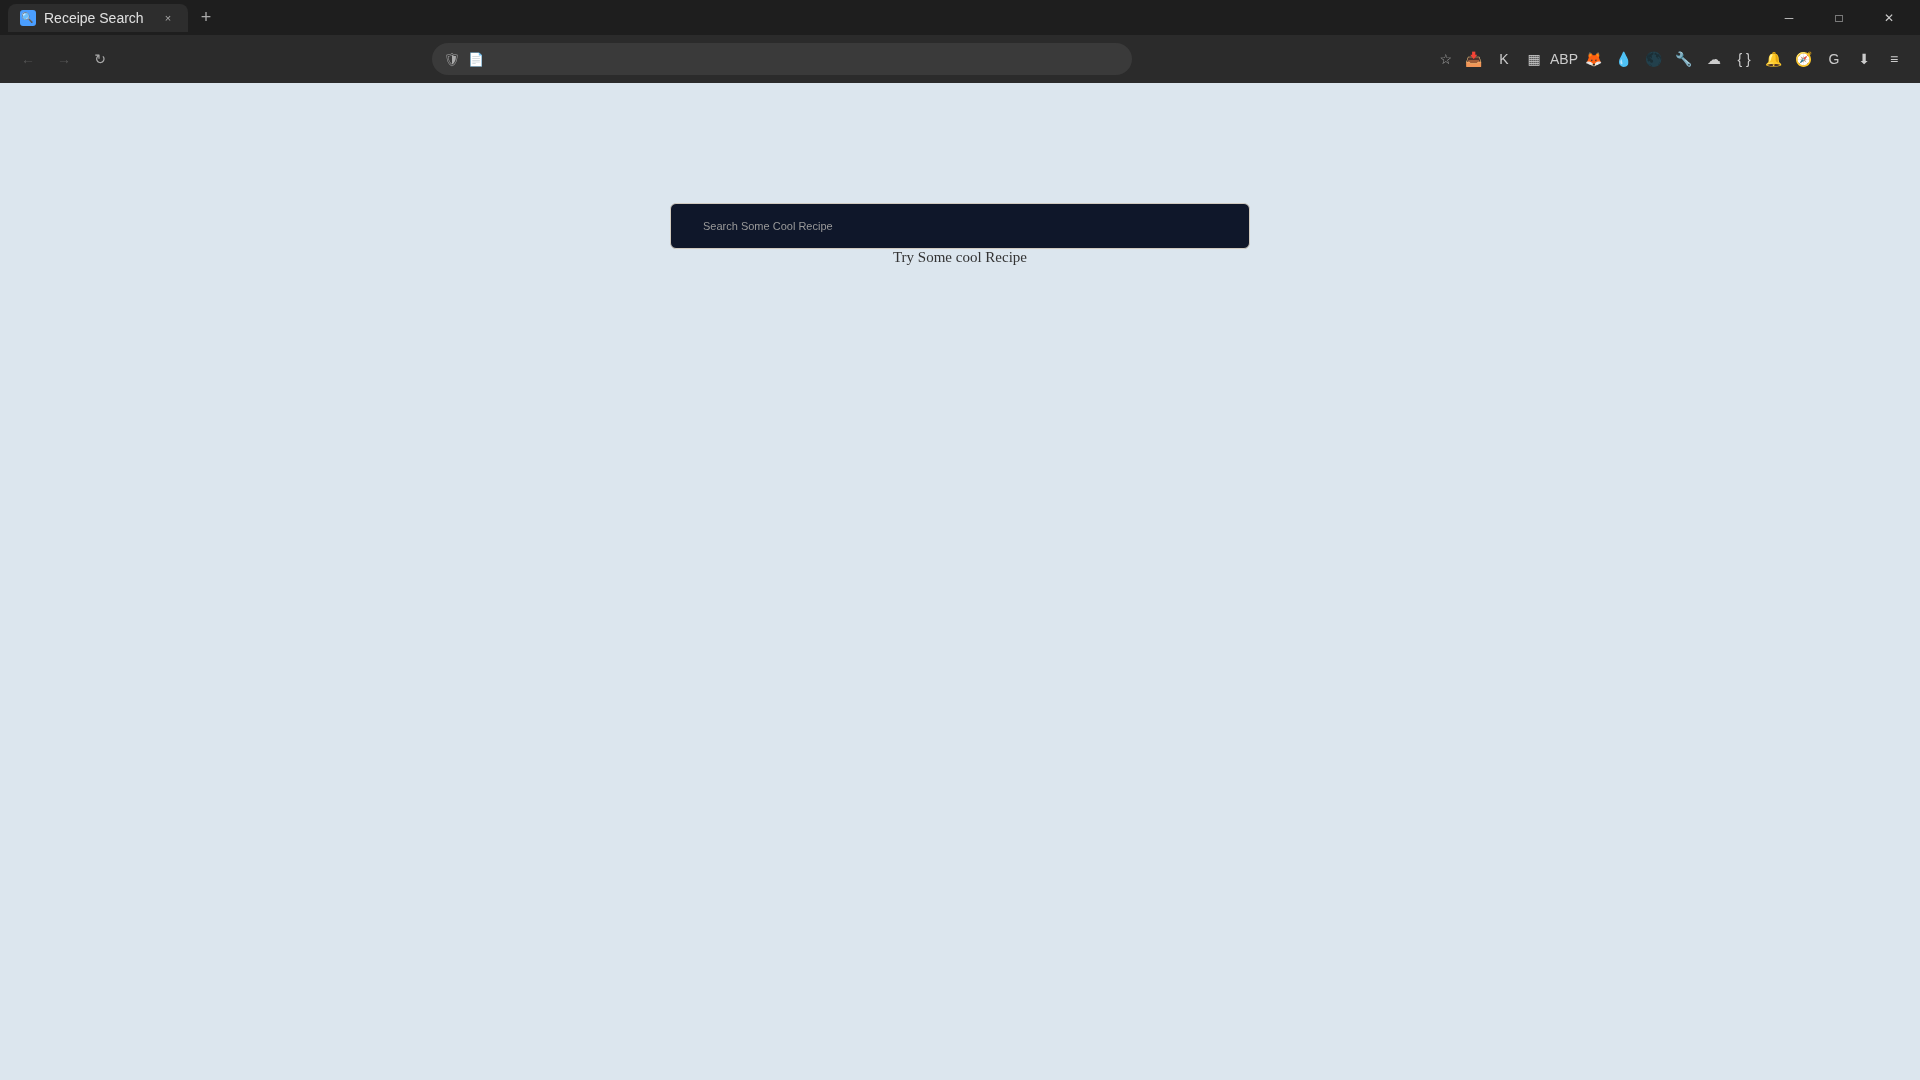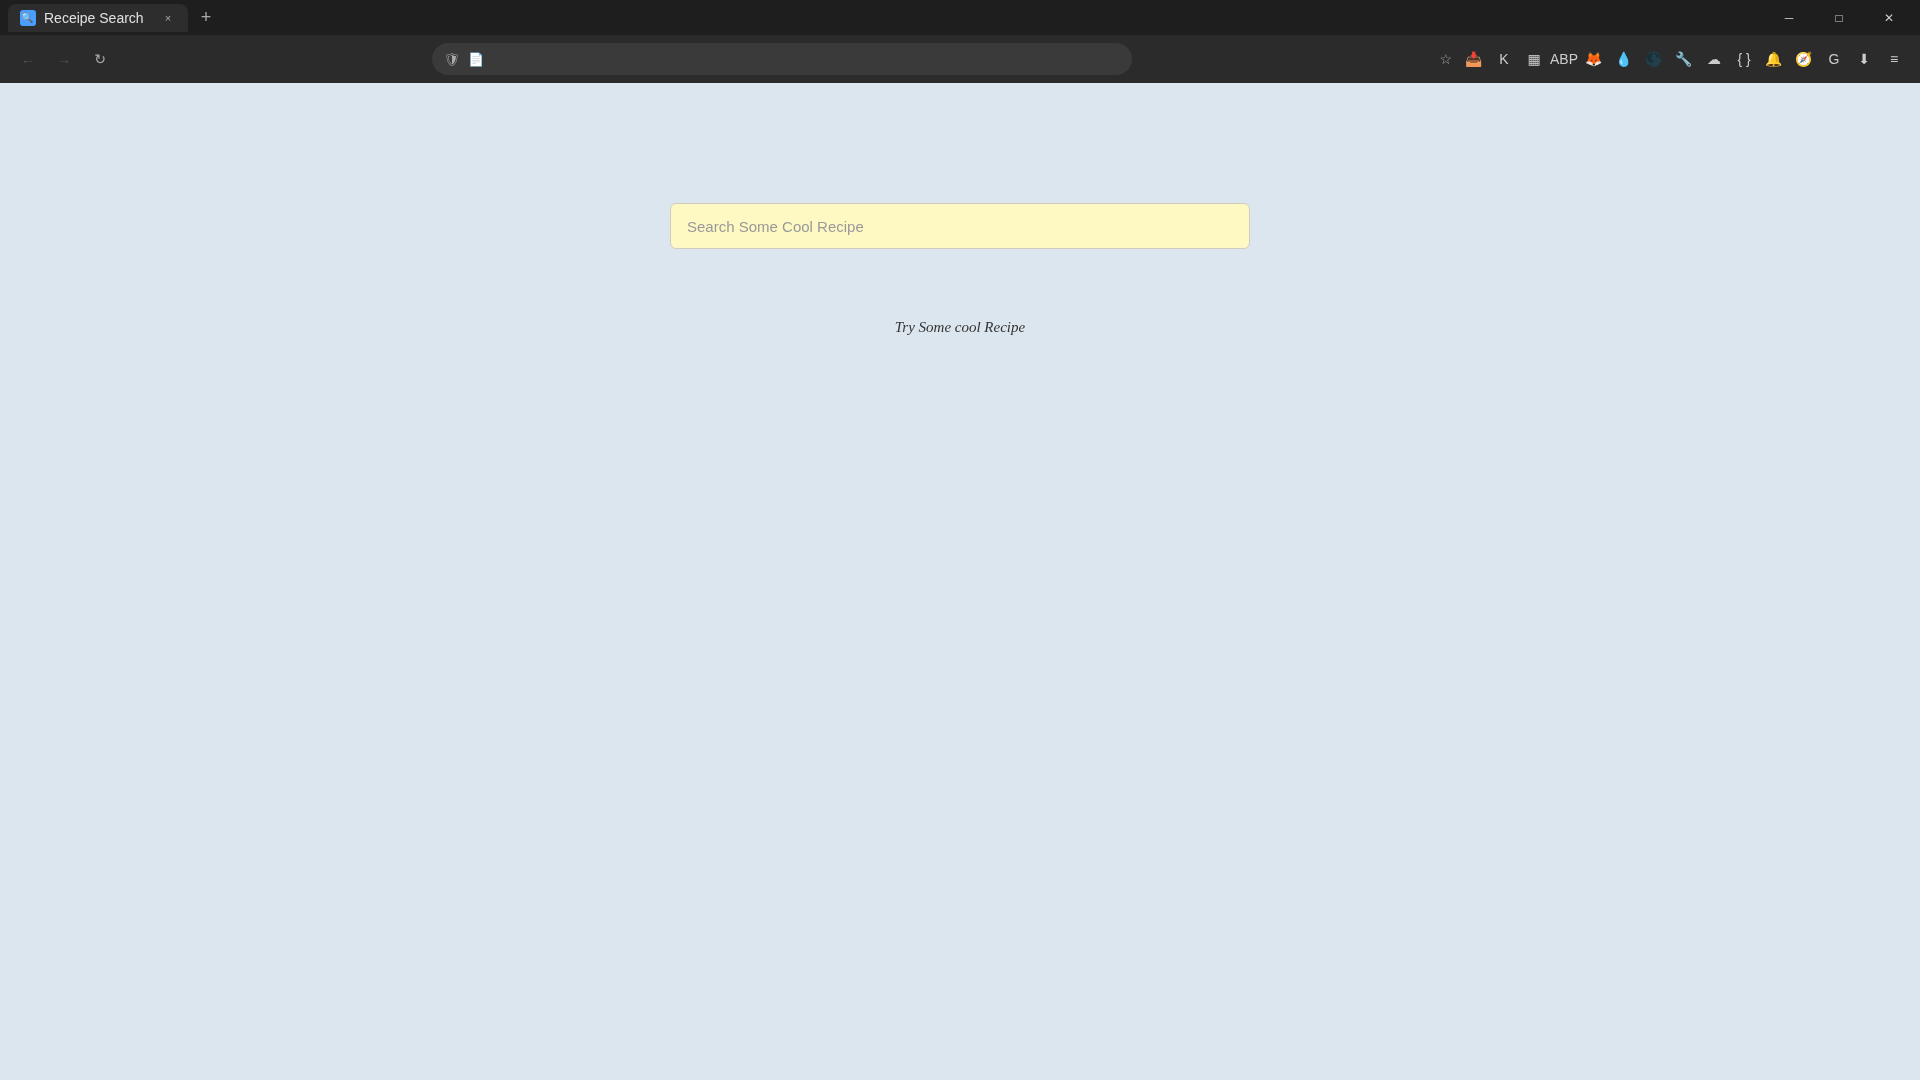--- a/index.html
+++ b/index.html
@@ -193,41 +193,39 @@
       padding-top: 120px;
     }
 
     .search-container {
       width: 580px;
     }
 
     .search-input {
       width: 100%;
       height: 46px;
-      background: #fef9c3;
+      background: #0f172a;
       border: 1px solid #d0cac0;
       border-radius: 6px;
-      padding: 0 16px;
-      font-size: 15px;
+      padding: 0 32px;
+      font-size: 11px;
       color: #888;
       outline: none;
       font-family: inherit;
     }
 
     .search-input::placeholder {
       color: #999;
     }
 
     .hint-text {
-      margin-top: 70px;
       font-size: 15px;
       color: #333;
       font-family: Georgia, serif;
       text-align: center;
-      font-style: italic;
     }
 
     
     .nav-left {
       display: flex;
       align-items: center;
       gap: 4px;
       width: 120px;
     }
 

